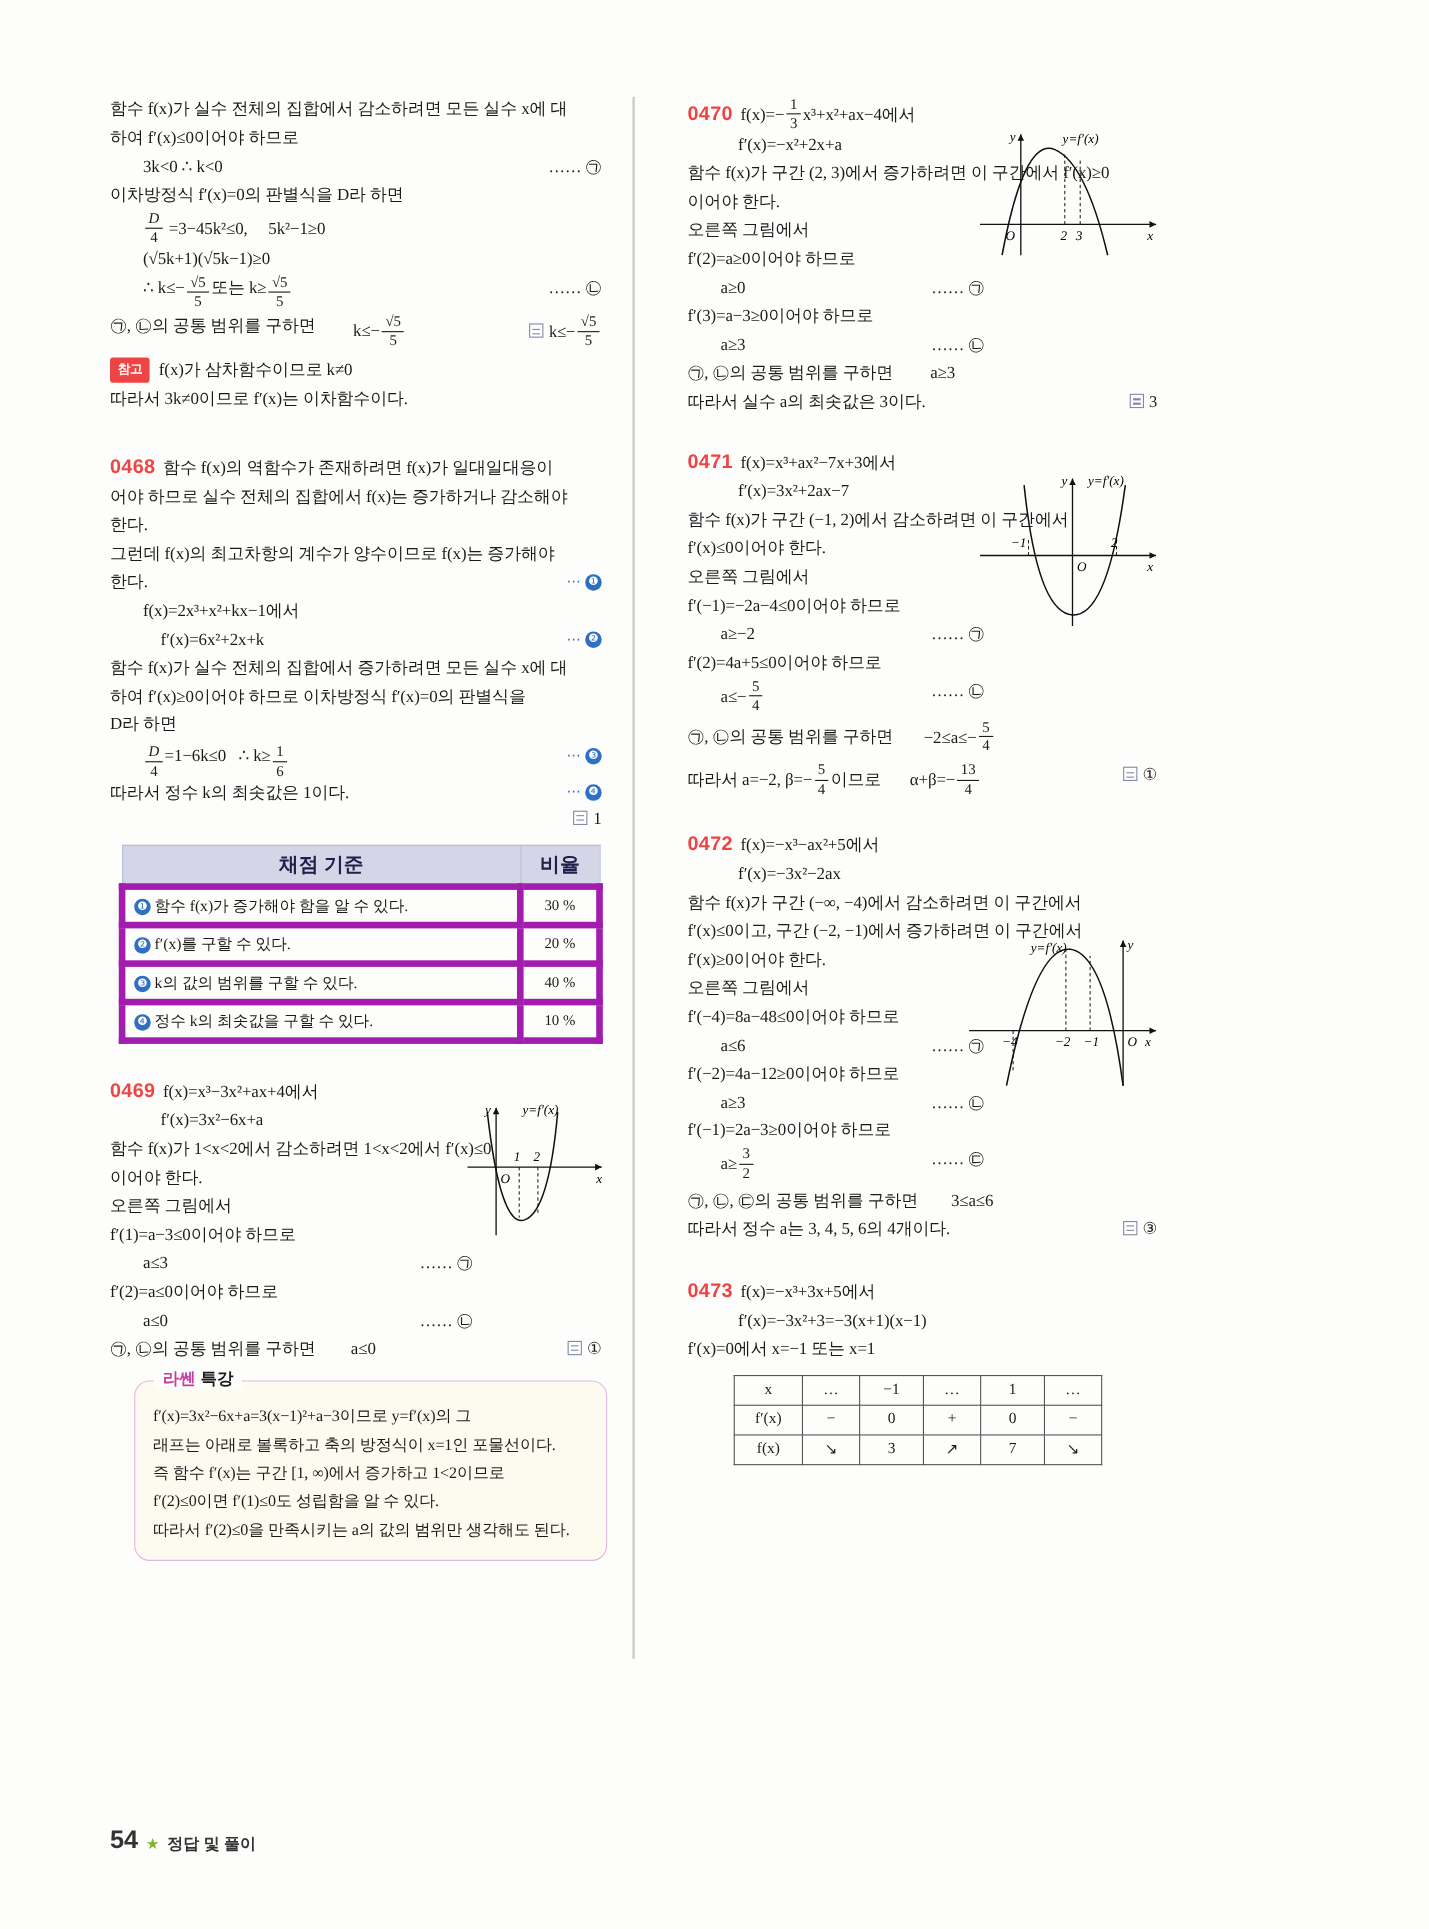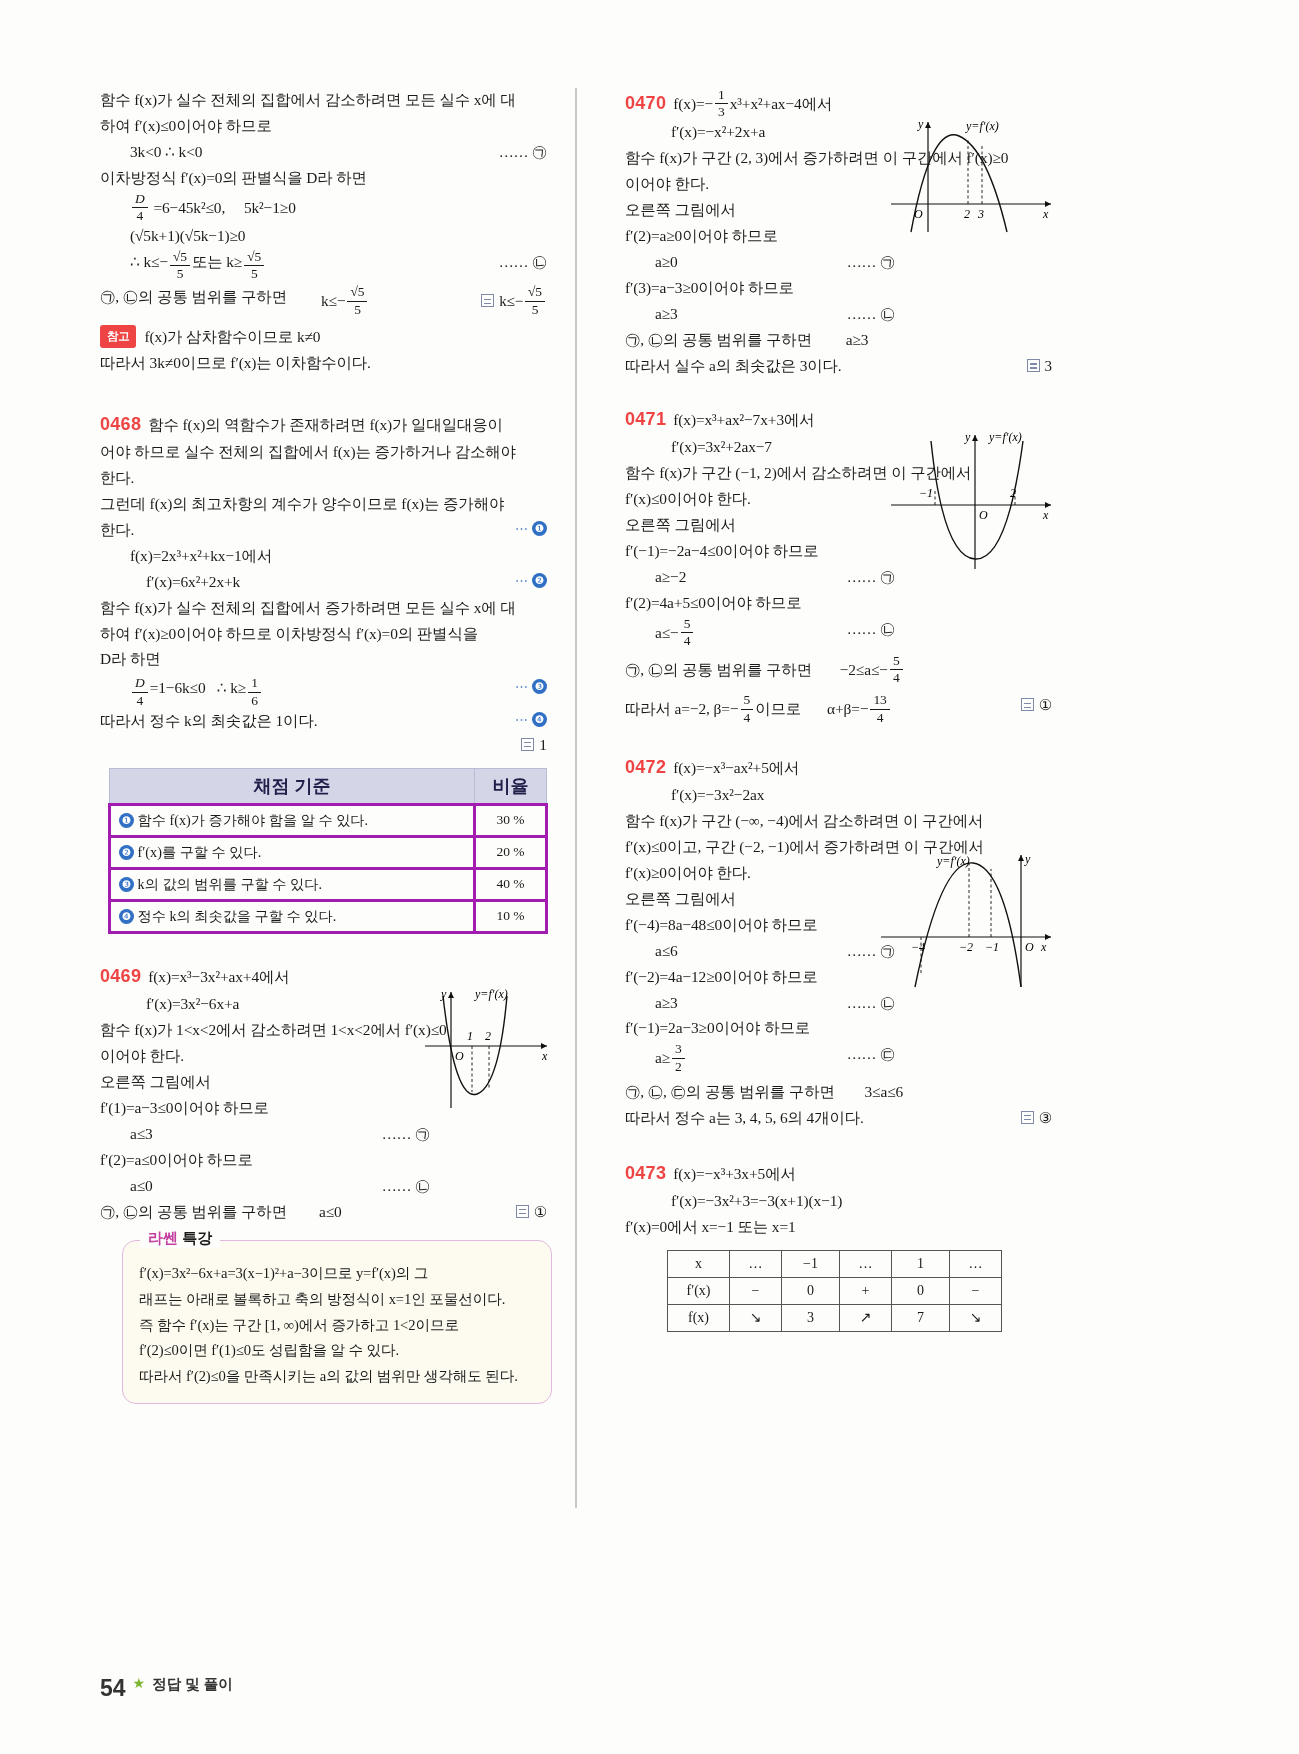--- a/index.html
+++ b/index.html
@@ -52,21 +52,21 @@
              background:#2f6fc4; color:#fff; font-size:10.5px; line-height:15px;
              text-align:center; font-family:"Liberation Sans", sans-serif;
              vertical-align:1px; }
   .steptag { margin-left:auto; white-space:nowrap; color:#2f6fc4; font-size:13px; }
   .steptag .dots { letter-spacing:1px; margin-right:3px; }
 
   
   table.grade { border-collapse:collapse; width:440px; margin:14px 0 8px 8px; font-size:14px; }
   table.grade th { background:#d4d6e8; color:#20204a; font-family:"Liberation Sans", sans-serif;
       font-weight:bold; font-size:18px; padding:5px 0; border:1px solid #b9bcd4; }
-  table.grade td { border:3px solid #a21caf; padding:5px 8px; font-size:14.2px; }
+  table.grade td { border:6px solid #a21caf; padding:5px 8px; font-size:14.2px; }
   table.grade td.pct { text-align:center; width:72px; font-size:13.5px; }
   table.grade th.pcth { width:72px; }
 
   
   .lassen-wrap { margin:16px 0 0 22px; position:relative; width:430px; }
   .lassen-title { position:absolute; top:-11px; left:18px; background:#fdfdfb; padding:0 8px;
      font-family:"Liberation Sans", sans-serif; font-size:15px; font-weight:bold; z-index:2;text-align:right; }
   .lassen-title .a { color:#c43fa0; }
   .lassen-title .b { color:#1a1a1a; }
   .lassen-box { border:1.6px solid #e3b8dd; border-radius:14px; background:#fdfbf0;
@@ -74,21 +74,21 @@
   .lassen-box .ln { font-size:14.6px; line-height:1.68; }
 
   
   table.vari { border-collapse:collapse; margin:10px 0 0 42px; font-size:14px; }
   table.vari td { border:1px solid #555; text-align:center; padding:3px 0; height:27px; }
   table.vari td.lbl { width:62px; }
   table.vari td.dots { width:52px; }
   table.vari td.val { width:58px; }
 
   
-  .footer { position:absolute; bottom:52px; left:100px; display:flex; align-items:flex-start; }
+  .footer { position:absolute; bottom:68px; left:100px; display:flex; align-items:flex-end; }
   .footer .pg { font-family:"Liberation Sans", sans-serif; font-weight:bold; font-size:23px; color:#333; }
   .footer .star { color:#7db52e; font-size:14px; margin:0 7px; }
   .footer .lbl { font-family:"Liberation Sans", sans-serif; font-size:14.5px; color:#333; font-weight:bold;}
 
   
   .graph { position:absolute; }
   svg text { font-family:"Liberation Serif", serif; font-style:italic; }
 </style>
 </head>
 <body>
@@ -101,21 +101,21 @@
     <div class="blk">
       <div class="ln">함수 f(x)가 실수 전체의 집합에서 감소하려면 모든 실수 x에 대</div>
       <div class="ln">하여 f′(x)≤0이어야 하므로</div>
       <div class="ln rowline ind1">
         <span>3k&lt;0      ∴ k&lt;0</span>
         <span class="tag">…… ㉠</span>
       </div>
       <div class="ln">이차방정식 f′(x)=0의 판별식을 D라 하면</div>
       <div class="ln ind1">
         <span class="frac"><span class="n"><i>D</i></span><span class="d">4</span></span>
-        <span>=6−45k²≤0,</span>
+        <span>=3−45k²≤0,</span>
         &nbsp;&nbsp;&nbsp;
         <span>5k²−1≥0</span>
       </div>
       <div class="ln ind1">(√5k+1)(√5k−1)≥0</div>
       <div class="ln rowline ind1">
         <span>∴ k≤−</span>
         <span class="frac">
               <span class="n">√<span class="bar">5</span></span>
               <span class="d">5</span>
             </span>

